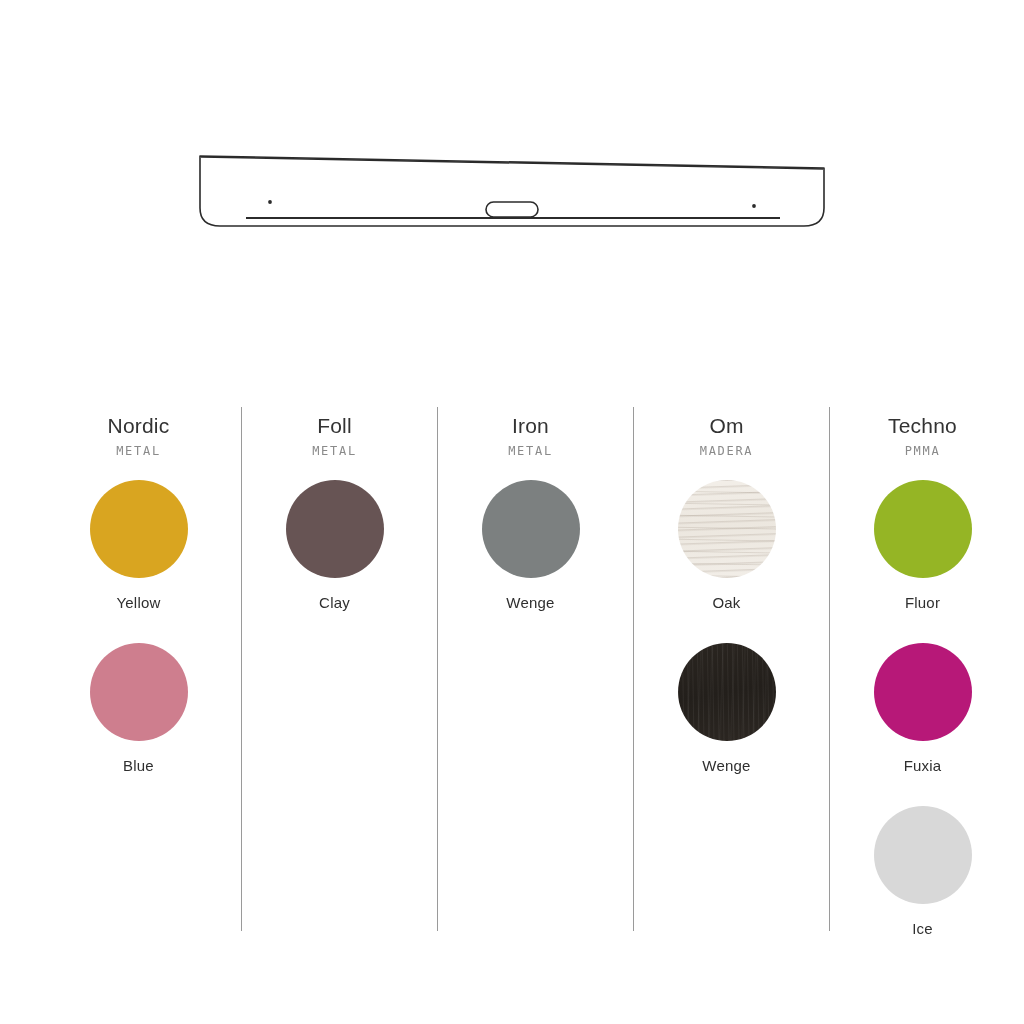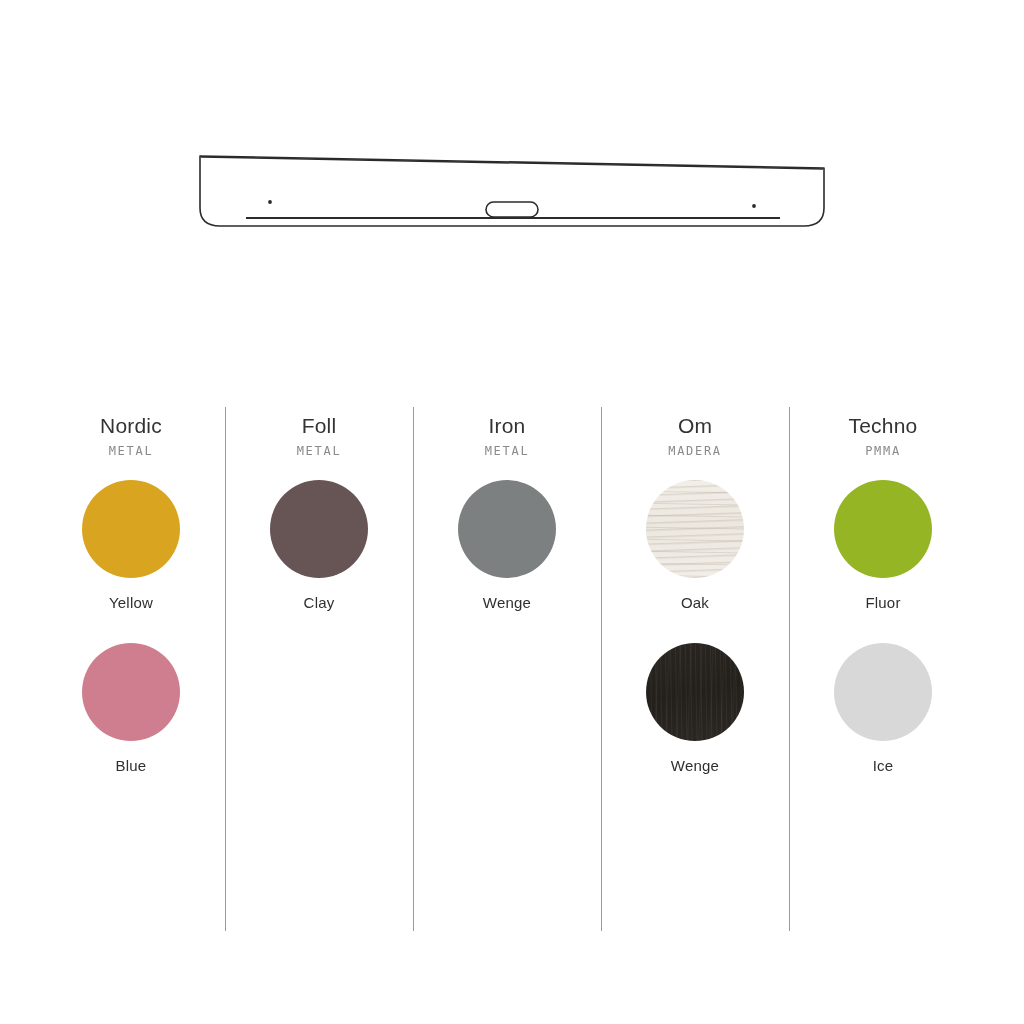--- a/index.html
+++ b/index.html
@@ -31,29 +31,31 @@
 
   
   .finishes {
     position: absolute;
     left: 0;
     top: 404px;
     width: 1024px;
     display: flex;
     flex-direction: row;
     align-items: flex-start;
+    justify-content: center;
   }
   .family-col {
     width: 188px;
     box-sizing: border-box;
     position: relative;
     display: flex;
     flex-direction: column;
     align-items: center;
     padding-top: 10px;
+    margin-left: 8px;
   }
   .family-col.offset-left { margin-left: 37px; }
 
   .family-col .divider {
     position: absolute;
     left: 0;
     top: 3px;
     width: 1px;
     height: 524px;
     background: #9a9a9a;
@@ -227,19 +229,23 @@
   <div class="family-col">
     <div class="divider"></div>
     <div class="family-name">Techno</div>
     <div class="family-material">PMMA</div>
     <div class="swatch-list">
       <div class="swatch-item">
         <div class="swatch-dot" style="background-color: rgb(149, 181, 37);"></div>
         <div class="swatch-label">Fluor</div>
       </div>
       <div class="swatch-item">
+        <div class="swatch-dot" style="background-color: rgb(183, 24, 120);"></div>
+        <div class="swatch-label">Fuxia</div>
+      </div>
+      <div class="swatch-item">
         <div class="swatch-dot" style="background-color: rgb(216, 216, 216);"></div>
         <div class="swatch-label">Ice</div>
       </div>
     </div>
   </div>
 
 </div>
 
 </body></html>

